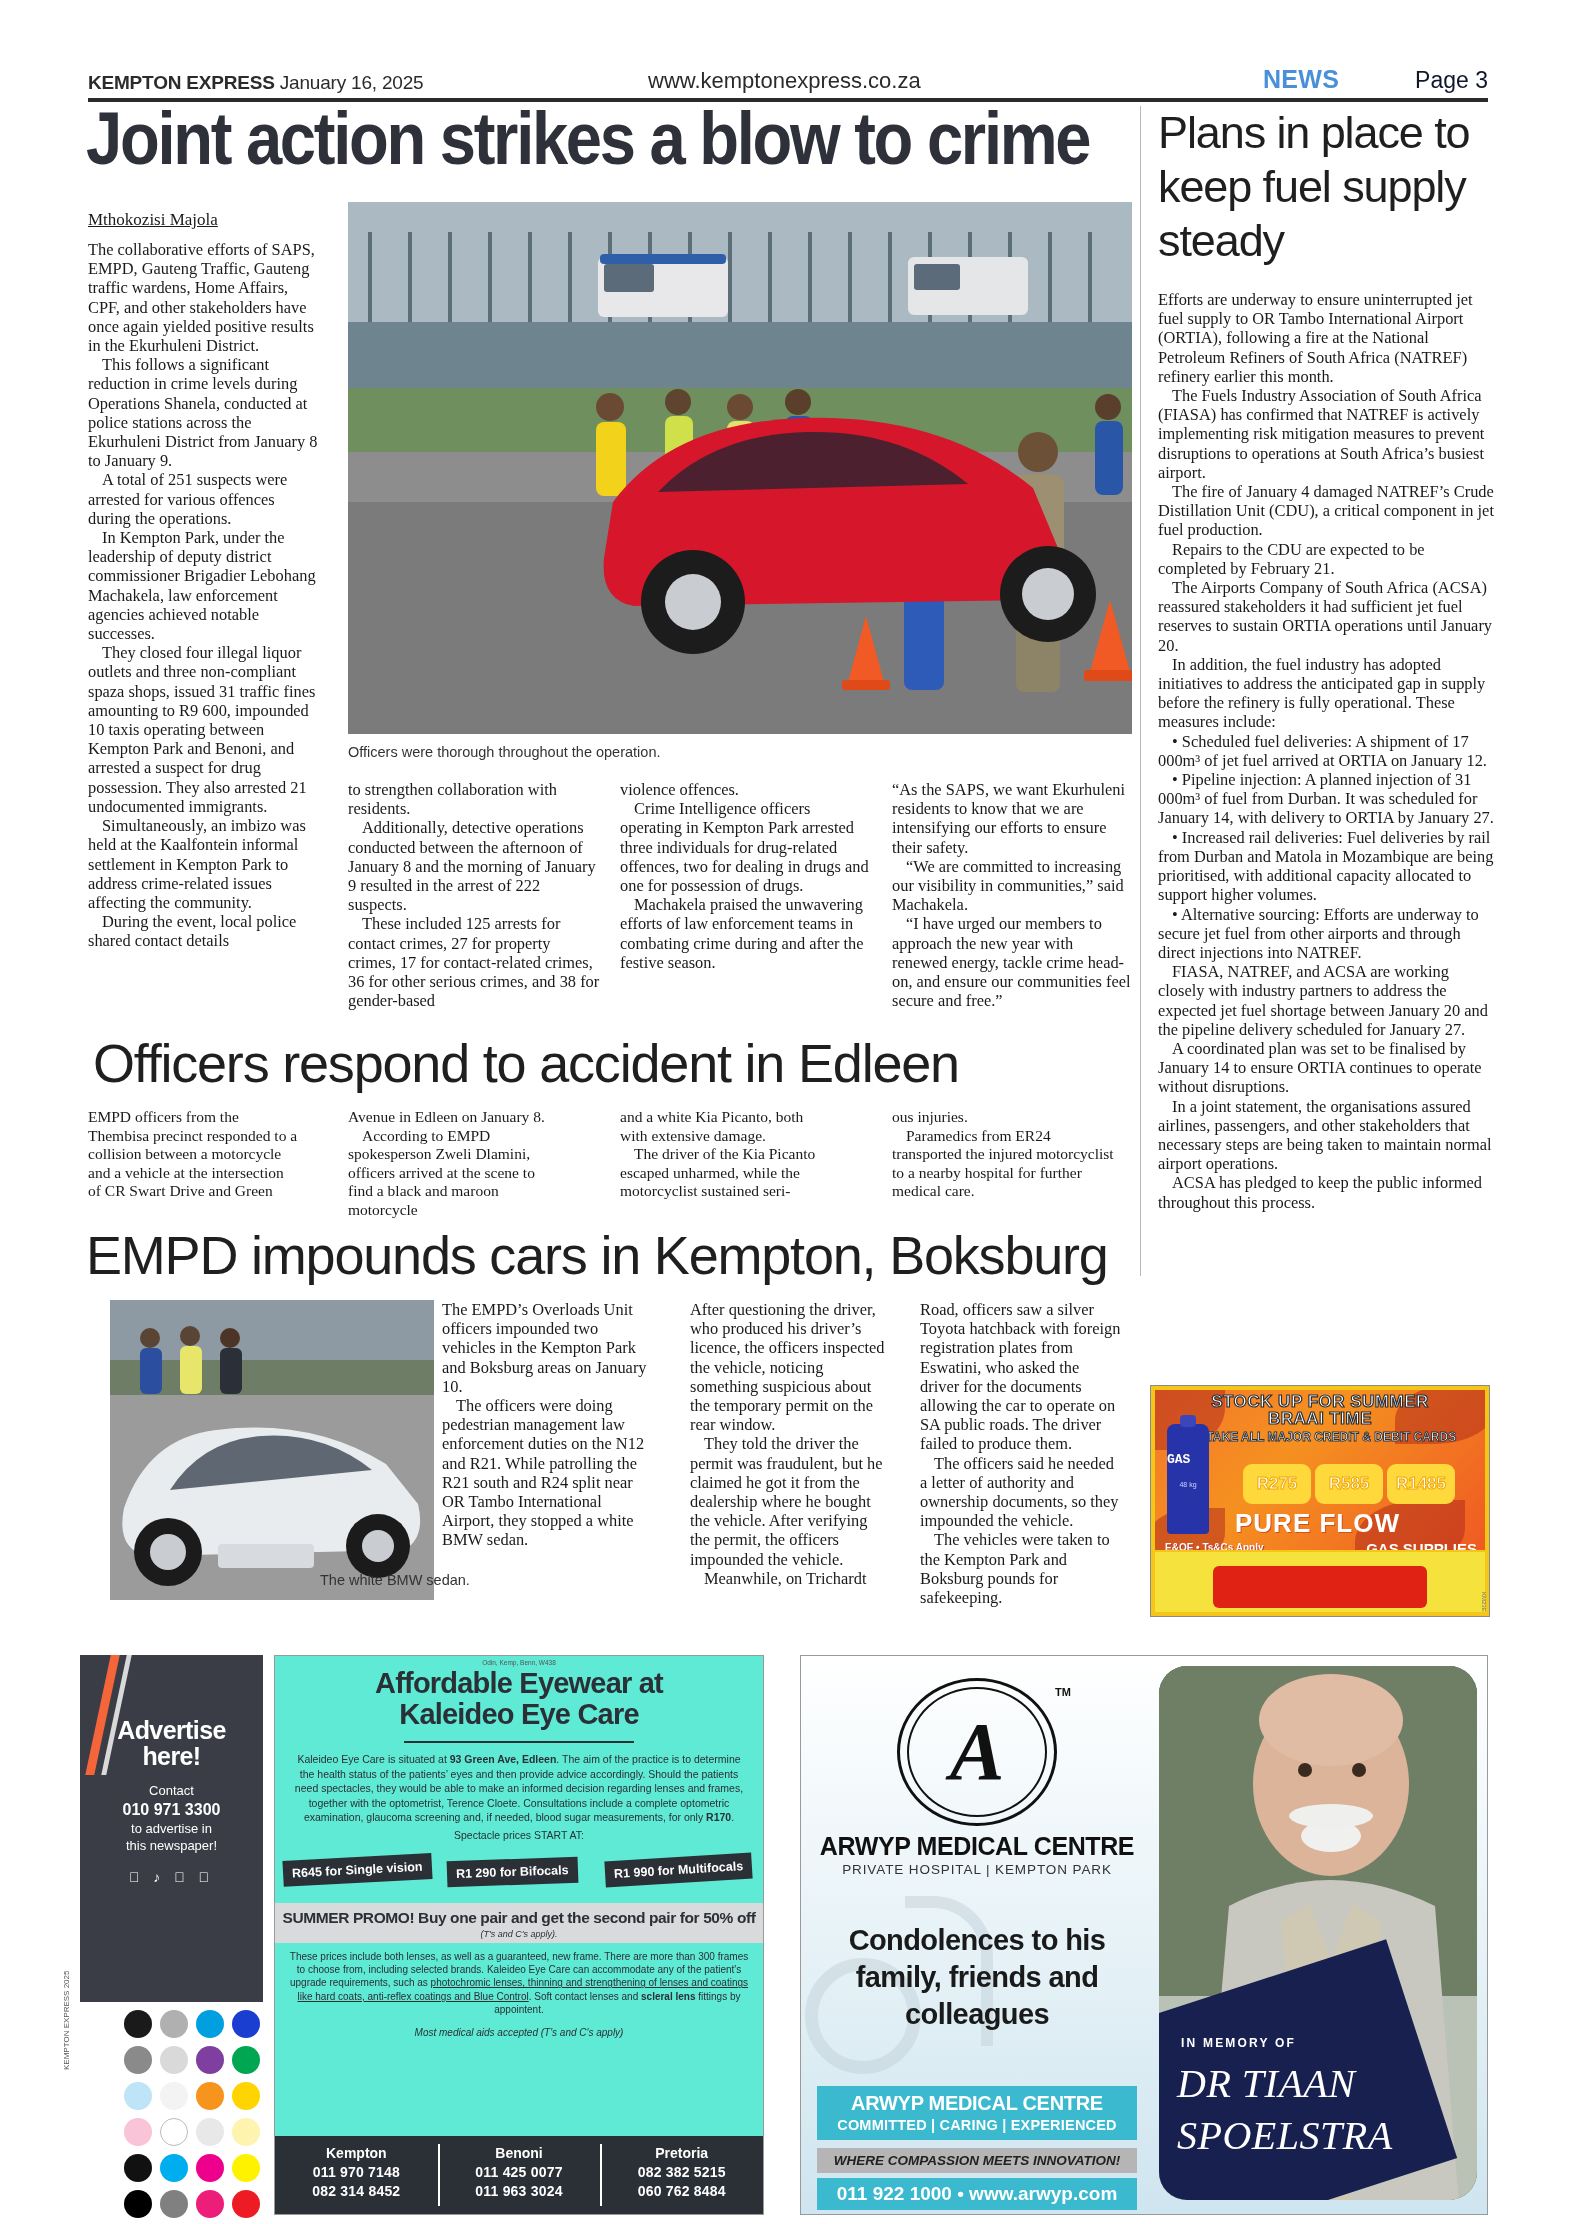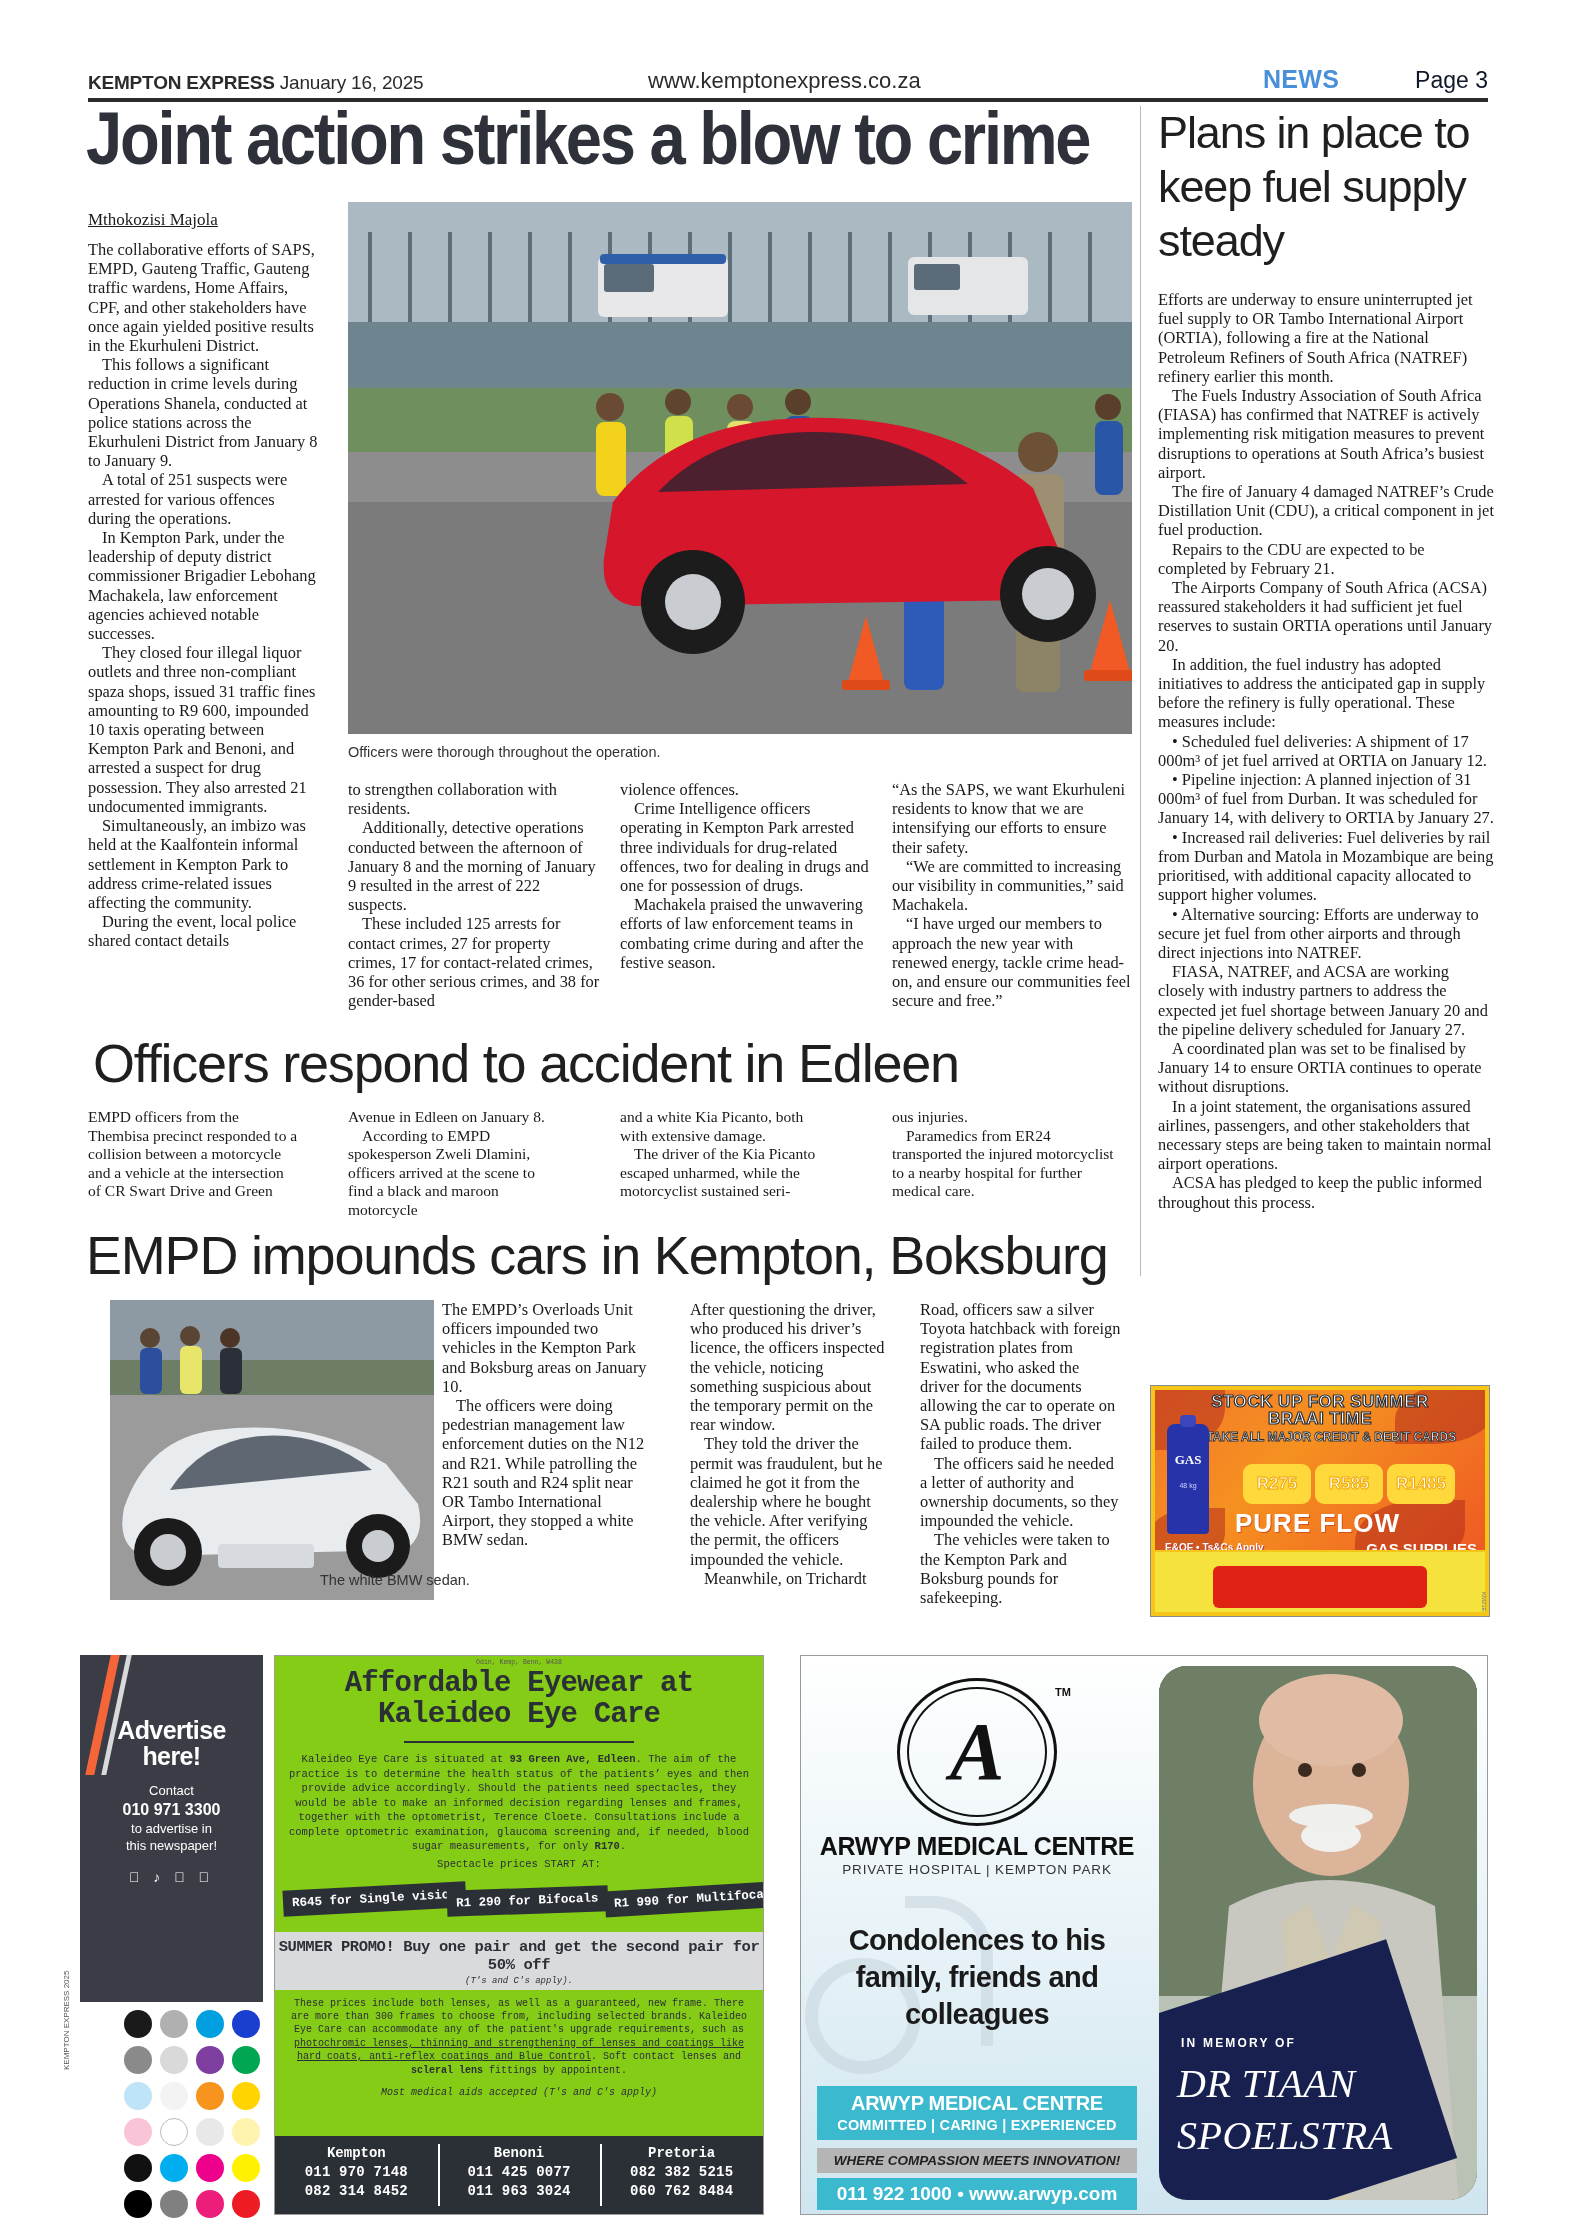--- a/index.html
+++ b/index.html
@@ -129,22 +129,22 @@
   .swatches .sw { position:absolute; width:28px; height:28px; border-radius:50%; }
   .swatches .vtext {
     position:absolute; left:-18px; top:60px; width:90px;
     font-family:"Liberation Sans", sans-serif; font-size:8px; color:#555;
     transform:rotate(-90deg); transform-origin:left top; white-space:nowrap;
   }
 
   
   .ad-eye {
     left:274px; top:1655px; width:490px; height:560px;
-    background:#84cc16; border:1px solid #9a9a9a;
-    font-family:Liberation Mono, monospace; color:#2b2f36;
+    background:#5eead4; border:1px solid #9a9a9a;
+    font-family:Liberation Sans, sans-serif; color:#2b2f36;
   }
   .ad-eye .tiny-top { text-align:center; font-size:6.5px; color:#555; padding-top:3px; }
   .ad-eye h2 { margin:2px 0 0; text-align:center; font-size:29px; font-weight:900; line-height:31px; letter-spacing:-0.8px; color:#2b2f36; }
   .ad-eye .divider { width:230px; height:2px; background:#2b2f36; margin:11px auto 9px; }
   .ad-eye .body { font-size:10.5px; line-height:14.5px; text-align:center; padding:0 14px; }
   .ad-eye .body b { font-weight:700; }
   .ad-eye .start { text-align:center; font-size:10.5px; margin-top:4px; }
   .prices { position:relative; height:46px; margin-top:8px; }
   .tag {
     position:absolute; background:#2b2f36; color:#fff; font-weight:700;
@@ -178,21 +178,21 @@
   }
   .gas-img .leaf { position:absolute; background:#b32b1c; opacity:.55; border-radius:60% 0 60% 0; }
   .gas-title { position:absolute; left:0; right:0; top:3px; text-align:center;
     font-family:"Liberation Sans", sans-serif; font-weight:900; font-size:17px;
     color:#fff; line-height:17px; -webkit-text-stroke:1.2px #2b2f36; letter-spacing:0.5px; }
   .gas-sub { position:absolute; left:0; right:0; top:40px; text-align:center;
     font-family:"Liberation Sans", sans-serif; font-weight:900; font-size:12px;
     color:#fff; -webkit-text-stroke:0.9px #2b2f36; }
   .cyl { position:absolute; left:12px; top:34px; width:42px; height:110px; background:#2733a8; border-radius:8px 8px 4px 4px; }
   .cyl .valve { position:absolute; left:13px; top:-9px; width:16px; height:12px; background:#3c46bb; border-radius:4px; }
-  .cyl .lbl { color:#fff; font-family:Liberation Serif, serif; font-weight:700; font-size:13px; text-align:center; margin-top:28px; }
+  .cyl .lbl { color:#fff; font-family:Liberation Mono, monospace; font-weight:700; font-size:13px; text-align:left; margin-top:28px; }
   .cyl .kg { color:#cfd4ff; font-family:"Liberation Sans",sans-serif; font-size:7px; text-align:center; margin-top:14px; }
   .pricebox { position:absolute; top:74px; width:68px; height:40px; background:#ffd83b; border-radius:9px;
      color:#fff; font-family:"Liberation Sans",sans-serif; font-weight:900; font-size:17px;
      display:flex; align-items:center; justify-content:center; -webkit-text-stroke:1px #f0a500; }
   .pf { position:absolute; left:80px; top:118px; font-family:"Liberation Sans",sans-serif;
     font-weight:900; font-size:26px; color:#fff; letter-spacing:1px; text-shadow:1px 1px 0 #d2501c; }
   .gs { position:absolute; right:8px; top:150px; font-family:"Liberation Sans",sans-serif;
     font-weight:900; font-size:15px; color:#fff; text-shadow:1px 1px 0 #d2501c; }
   .eoe { position:absolute; left:10px; top:152px; font-family:"Liberation Sans",sans-serif;
     font-weight:900; font-size:10px; color:#fff; text-shadow:1px 1px 0 #b33; }

